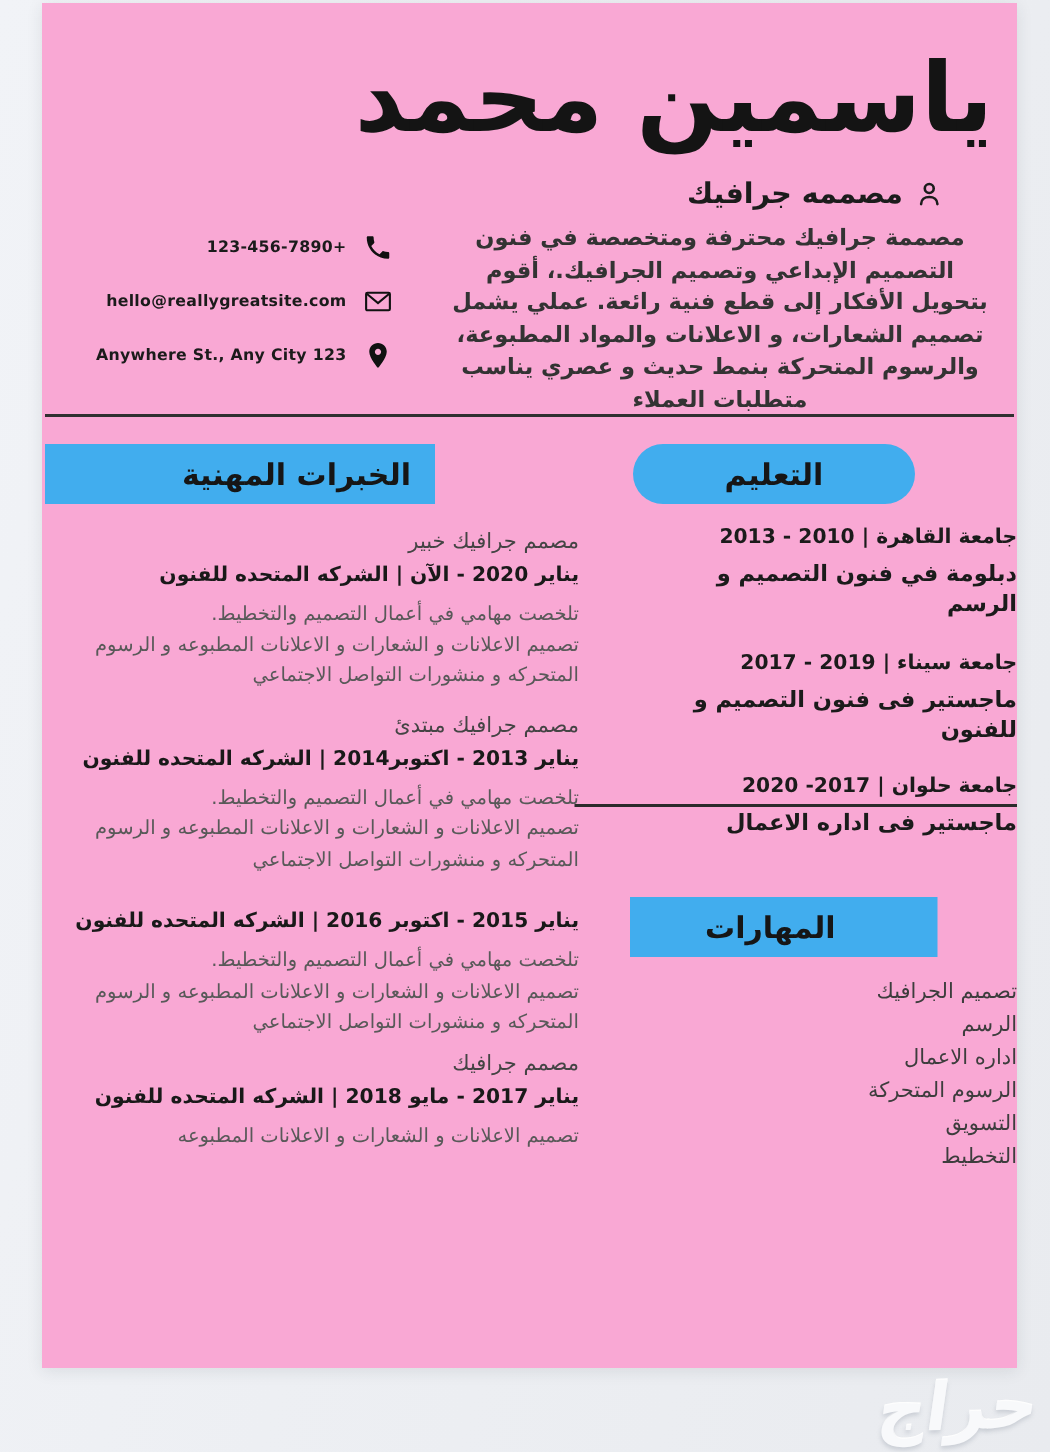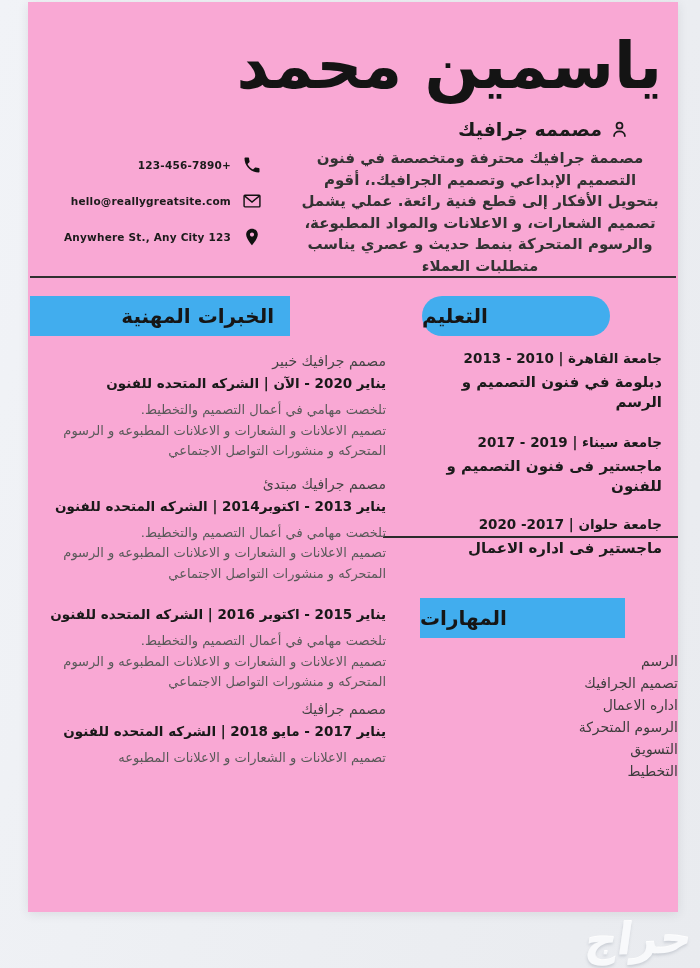--- a/index.html
+++ b/index.html
@@ -43,31 +43,31 @@
   .col{position:absolute;top:294px;}
   .col-left{left:2px;width:356px;}
   .col-right{left:392px;width:258px;}  
   .col-right{left:auto;right:0;}
   .blue-box{
     height:40px;line-height:40px;background:#41ADEE;
     font-size:20px;font-weight:bold;color:#161616;
   }
   .box-exp{width:260px;margin-right:auto;margin-left:0;text-align:right;padding-left:18px;}
   .box-exp{margin-left:0;margin-right:96px;box-sizing:border-box;padding-right:16px;}
-  .box-edu{width:188px;margin-right:68px;text-align:left;border-radius:20px;}
-  .box-skills{width:205px;margin-right:53px;text-align:left;box-sizing:border-box;padding-right:18px;margin-top:40px;}
+  .box-edu{width:188px;margin-right:68px;text-align:center;border-radius:20px;}
+  .box-skills{width:205px;margin-right:53px;text-align:center;box-sizing:border-box;padding-right:18px;margin-top:40px;}
   
   .exp-entry{text-align:right;}
   .exp-entry .role{font-size:14px;color:#444;line-height:18px;}
   .exp-entry .period{font-size:13.5px;font-weight:bold;color:#191919;line-height:20px;margin-top:3px;}
   .exp-entry .desc{font-size:13px;color:#595959;line-height:20.5px;margin-top:7px;white-space:pre-line;}
   .e1{margin-top:16px;} .e2{margin-top:13px;} .e3{margin-top:20px;} .e4{margin-top:7px;}
   
   .edu-entry{text-align:right;padding-left:0;padding-right:0;margin-left:6px;}
-  .edu-entry{margin-right:0;padding-right:16px;}
+  .edu-entry{margin-right:0;padding-right:0;}
   .edu-wrap{padding-left:6px;}
   .edu-entry .school{font-size:13.5px;font-weight:bold;color:#1b1b1b;line-height:17px;}
   .edu-entry .degree{font-size:15px;font-weight:bold;color:#1b1b1b;line-height:20px;margin-top:5px;}
   .ed1{margin-top:14px;} .ed2{margin-top:22px;} .ed3{margin-top:20px;}
   
   .skills{list-style:none;margin:12px 0 0 6px;padding:0;text-align:right;}
   .skills li{font-size:14px;color:#3d3d3d;line-height:22px;}
   
   .watermark{
     position:absolute;right:8px;bottom:4px;
@@ -170,22 +170,22 @@
       </div>
       <div class="edu-entry ed3">
         <div class="school">جامعة حلوان | 2017- 2020</div>
         <div class="degree">ماجستير فى اداره الاعمال</div>
       </div>
     </div>
 
     <div class="blue-box box-skills" style="background: rgb(65, 173, 238);">المهارات</div>
 
     <ul class="skills">
+      <li>تصميم الجرافيك</li>
       <li>الرسم</li>
-      <li>تصميم الجرافيك</li>
       <li>اداره الاعمال</li>
       <li>الرسوم المتحركة</li>
       <li>التسويق</li>
       <li>التخطيط</li>
     </ul>
   </div>
 
 </div>
 
 <div class="watermark">حراج</div>

